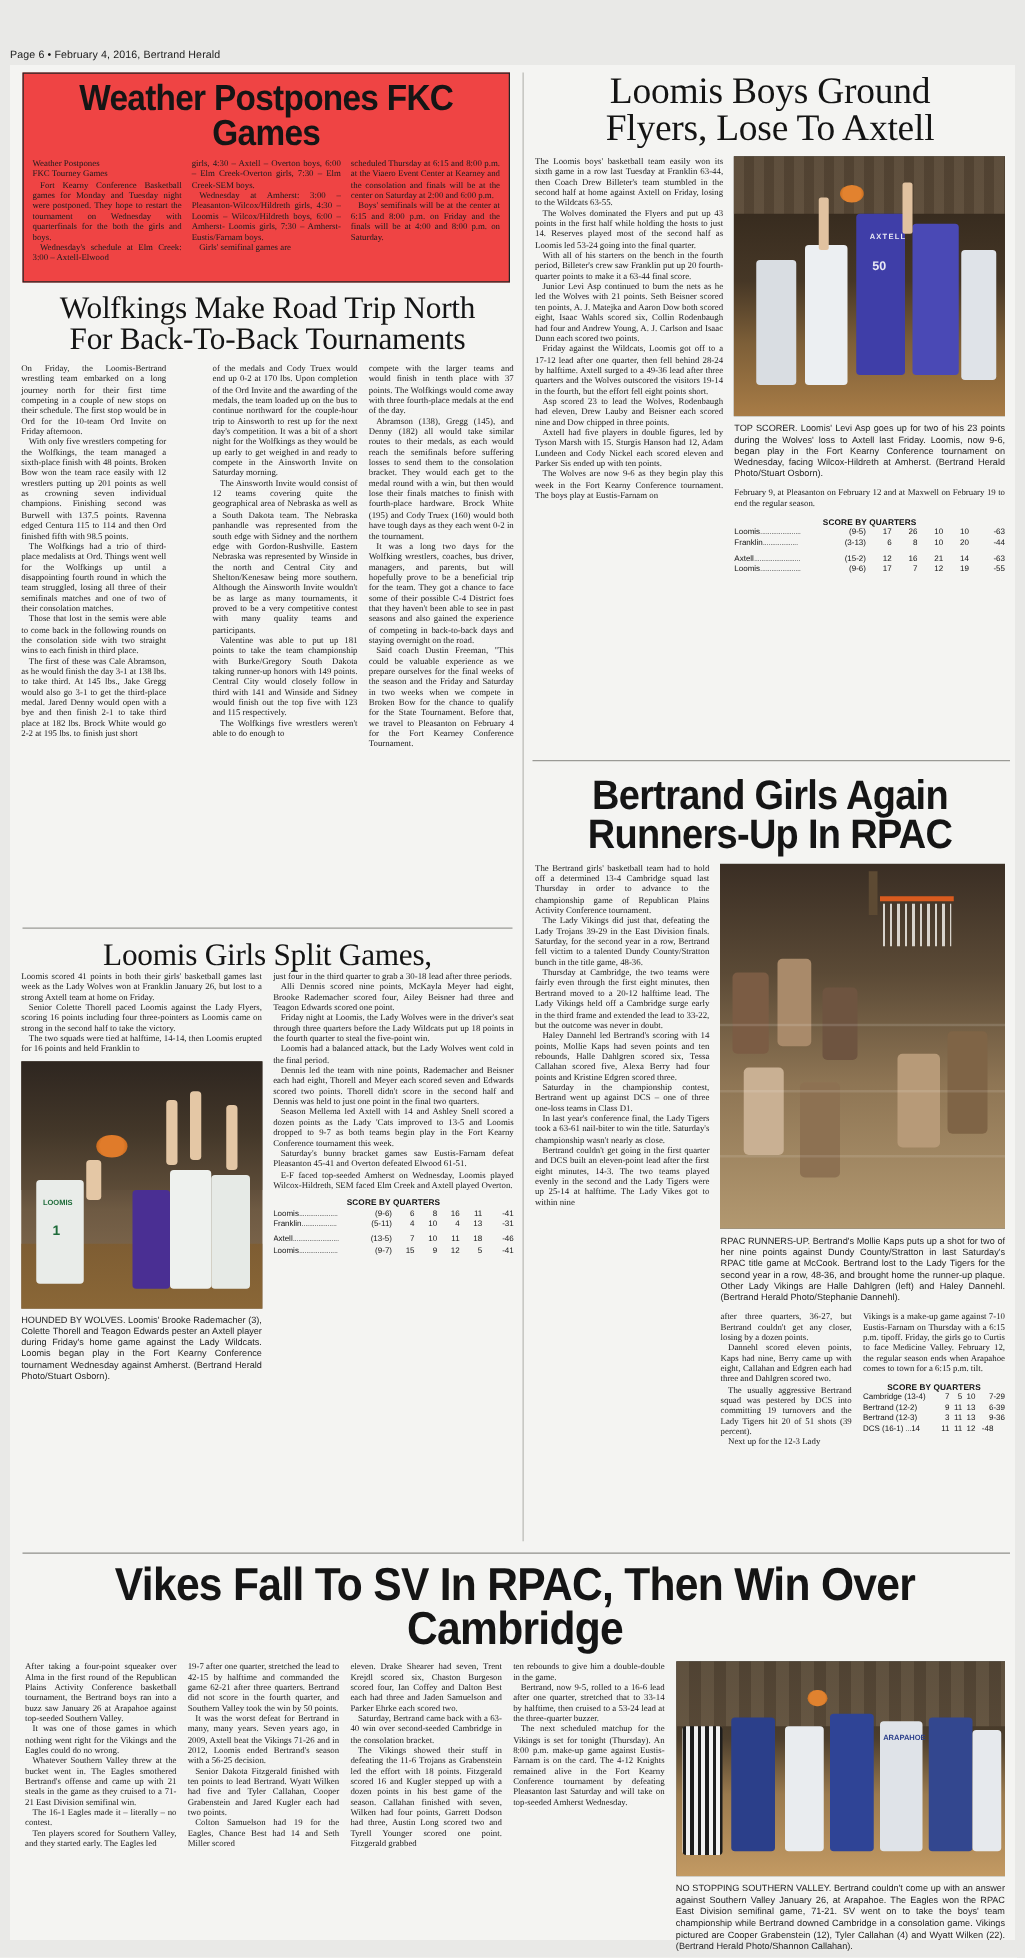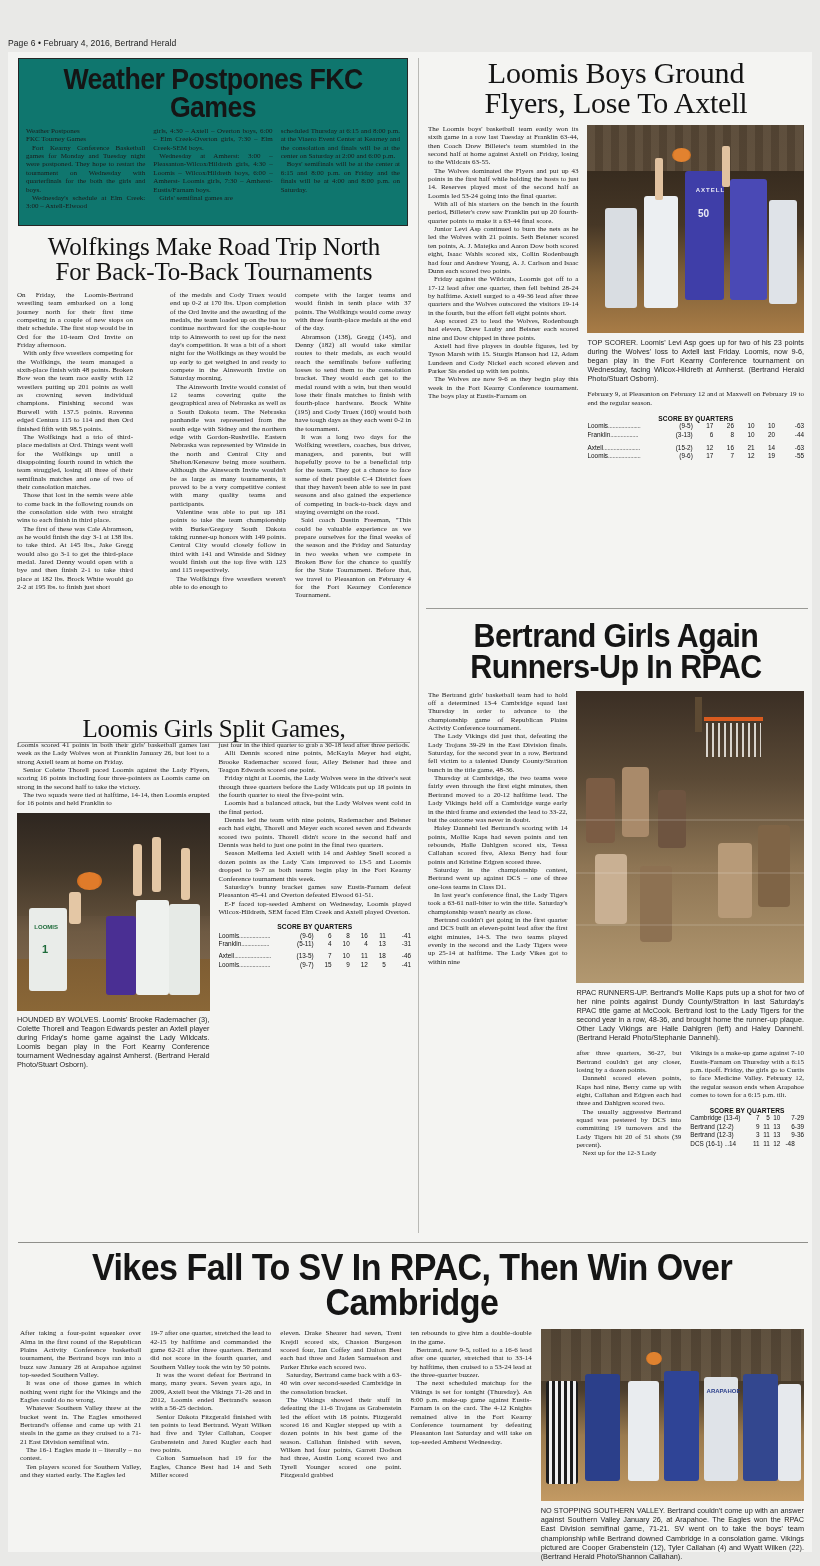--- a/index.html
+++ b/index.html
@@ -18,21 +18,21 @@
     position:absolute;left:8px;top:38px;
     font-family:"Liberation Sans", sans-serif;
     font-size:8.5px;color:#1a1a1a;letter-spacing:.1px;
   }
   .sheet{
     position:absolute;left:8px;top:52px;width:804px;height:1500px;
     background:#f4f4f2;
   }
   
   .box{position:absolute;box-sizing:border-box;}
-  .ruled{border:1.6px solid #262626;background:#0f766e;}
+  .ruled{border:1.6px solid #262626;background:#ef4444;}
   .hr{position:absolute;background:#9a9a96;height:1px;}
   .vr{position:absolute;background:#b9b9b5;width:1px;}
 
   .hd-slab{
     font-family:"Liberation Sans", sans-serif;
     font-weight:bold;
     text-align:center;
     line-height:.95;
     letter-spacing:-0.6px;
     color:#151515;
@@ -147,21 +147,21 @@
           <p class="noind">compete with the larger teams and would finish in tenth place with 37 points. The Wolfkings would come away with three fourth-place medals at the end of the day.</p>
           <p>Abramson (138), Gregg (145), and Denny (182) all would take similar routes to their medals, as each would reach the semifinals before suffering losses to send them to the consolation bracket. They would each get to the medal round with a win, but then would lose their finals matches to finish with fourth-place hardware. Brock White (195) and Cody Truex (160) would both have tough days as they each went 0-2 in the tournament.</p>
           <p>It was a long two days for the Wolfking wrestlers, coaches, bus driver, managers, and parents, but will hopefully prove to be a beneficial trip for the team. They got a chance to face some of their possible C-4 District foes that they haven't been able to see in past seasons and also gained the experience of competing in back-to-back days and staying overnight on the road.</p>
           <p>Said coach Dustin Freeman, "This could be valuable experience as we prepare ourselves for the final weeks of the season and the Friday and Saturday in two weeks when we compete in Broken Bow for the chance to qualify for the State Tournament. Before that, we travel to Pleasanton on February 4 for the Fort Kearney Conference Tournament.</p>
         </div>
       </div>
     </div>
 
     <div class="hr" style="left:10px;top:690px;width:392px;"></div>
 
-    <div class="box" style="left:4px;top:664px;width:404px;height:440px;">
+    <div class="box" style="left:4px;top:700px;width:404px;height:440px;">
       <div class="hd-serif" style="font-size:25px;">Loomis Girls Split Games,</div>
 
       <div style="display:flex;gap:9px;padding:0 5px;">
 
         <div style="width:49%;">
           <div class="bodytext">
             <p class="noind">Loomis scored 41 points in both their girls' basketball games last week as the Lady Wolves won at Franklin January 26, but lost to a strong Axtell team at home on Friday.</p>
             <p>Senior Colette Thorell paced Loomis against the Lady Flyers, scoring 16 points including four three-pointers as Loomis came on strong in the second half to take the victory.</p>
             <p>The two squads were tied at halftime, 14-14, then Loomis erupted for 16 points and held Franklin to</p>
           </div>

